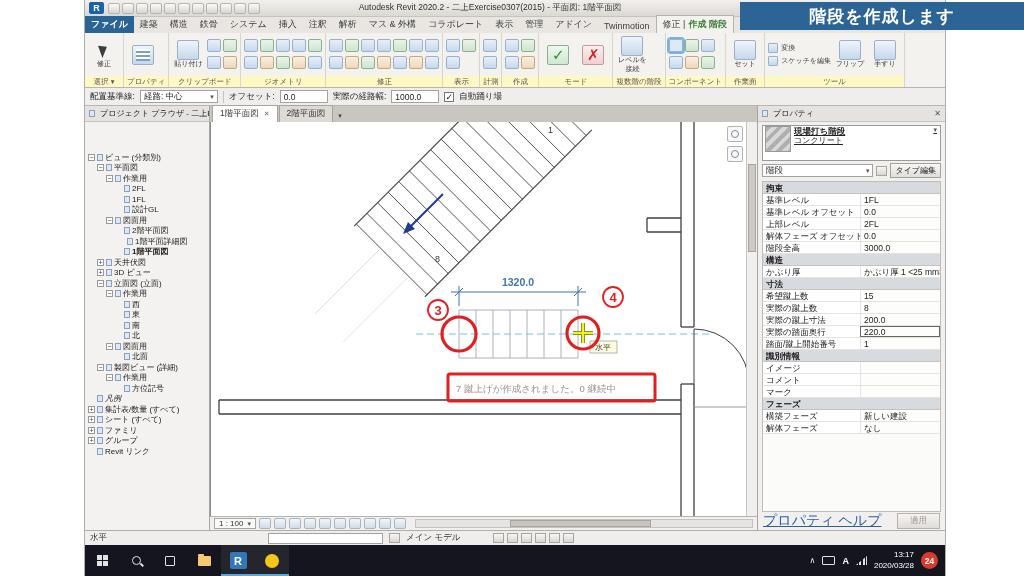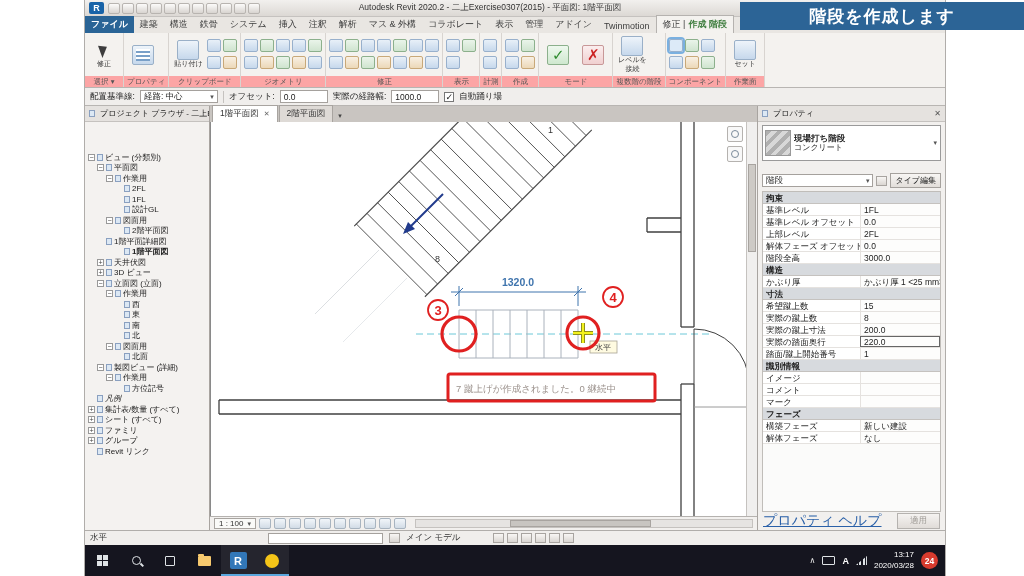--- a/index.html
+++ b/index.html
@@ -26,21 +26,21 @@
     font-size:9px;color:#3d3d3d;align-items:flex-end;}
   .rtab{padding:2px 6px 2px;white-space:nowrap;}
   .rtab.file{background:#2a6496;color:#fff;font-weight:bold;}
   .rtab.active{background:#f4f2ef;border:1px solid #b5b2af;border-bottom:none;display:flex;gap:3px;}
   .tab-context-part{color:#3e7d3e;font-weight:bold;}
 
   
   .ribbon{position:absolute;left:0;top:33px;width:860px;height:55px;background:#f4f2ef;border-bottom:1px solid #b8b5b2;display:flex;overflow:hidden;}
   .panel{height:100%;border-right:1px solid #d8d4d0;display:flex;flex-direction:column;flex:0 0 auto;}
   .panel-items{flex:1;display:flex;align-items:center;padding:2px 3px;gap:3px;}
-  .panel-label{height:11px;font-size:7.5px;color:#555;text-align:center;line-height:11px;background:#fca5a5;white-space:nowrap;padding:0 3px;}
+  .panel-label{height:11px;font-size:7.5px;color:#555;text-align:center;line-height:11px;background:#fef9c3;white-space:nowrap;padding:0 3px;}
   .bigbtn{width:32px;display:flex;flex-direction:column;align-items:center;font-size:7px;color:#333;text-align:center;}
   .biglabel{line-height:1.15;}
   .bigicon{width:22px;height:20px;border:1px solid #9ab0c8;border-radius:2px;background:linear-gradient(#eef4fa,#c6d8ec);
     position:relative;display:flex;align-items:center;justify-content:center;font-size:15px;font-weight:bold;}
   .icon-cursor{background:#f4f2ef;border:none;}
   .icon-cursor::before{content:"";border-left:8px solid #3d3d3d;border-top:4px solid transparent;border-bottom:9px solid transparent;transform:rotate(-20deg);}
   .icon-check{color:#2e8b2e;background:linear-gradient(#eef8ee,#cfe8cf);border-color:#8cb08c;}
   .icon-cross{color:#cc2222;background:linear-gradient(#fbeeee,#f0d0d0);border-color:#c89898;}
   .icon-properties::before{content:"";position:absolute;inset:3px;background:repeating-linear-gradient(#fff 0 2px,#7aa0c8 2px 4px);}
   .gicons{display:grid;grid-template-rows:repeat(2,15px);grid-auto-flow:column;gap:2px;}
@@ -91,21 +91,21 @@
   .viewbar{position:absolute;left:125px;top:516px;width:547px;height:14px;background:#f2f0ee;border-top:1px solid #b5b2af;
     display:flex;align-items:center;font-size:8px;gap:3px;padding:0 4px;color:#333;}
   .scalebox{border:1px solid #a8a4a0;background:#fafaf8;padding:0 4px;height:11px;line-height:10px;display:flex;gap:4px;align-items:center;}
   .vbicon{width:12px;height:11px;border:1px solid #a8b4c0;background:linear-gradient(#f2f6fa,#d2dce6);border-radius:2px;display:inline-block;}
   .hscroll{flex:1;height:9px;background:#e6e4e2;border:1px solid #c5c2bf;position:relative;margin-left:6px;}
   .hthumb{position:absolute;left:28%;width:42%;top:0;height:100%;background:#c8c5c1;border:1px solid #a8a4a0;}
 
   
   .props{position:absolute;left:672px;top:106px;width:188px;height:424px;background:#f2f0ee;border-left:1px solid #a8a4a0;
     display:flex;flex-direction:column;font-size:8.5px;color:#222;}
-  .type-sel{margin:3px 4px 12px;height:36px;background:#fff;border:1px solid #9a9a9a;display:flex;align-items:center;gap:3px;flex:0 0 auto;}
+  .type-sel{margin:3px 4px 2px;height:36px;background:#fff;border:1px solid #9a9a9a;display:flex;gap:3px;flex:0 0 auto;text-decoration:underline;}
   .thumb{width:26px;height:26px;margin-left:2px;background:repeating-linear-gradient(135deg,#b0b0b0 0 4px,#d8d8d8 4px 8px);border:1px solid #999;flex:0 0 auto;}
   .tnames{flex:1;overflow:hidden;line-height:1.2;}
   .tn1{font-weight:bold;font-size:8.5px;}
   .tn2{font-size:8px;}
   .type-sel .arr{margin-right:3px;}
   .type-row{display:flex;margin:0 4px 3px;gap:3px;align-items:center;flex:0 0 auto;}
   .el-combo{flex:1;background:#fff;border:1px solid #a5a19d;height:13px;display:flex;justify-content:space-between;align-items:center;padding:0 3px;}
   .sbicon{width:11px;height:10px;border:1px solid #a8a4a0;background:linear-gradient(#f8f6f4,#dad6d2);display:inline-block;flex:0 0 auto;}
   .edit-type{border:1px solid #a5a19d;background:linear-gradient(#f8f6f4,#e2deda);padding:1px 4px;font-size:8px;white-space:nowrap;}
   .prop-grid{flex:1;margin:0 4px;background:#fbfbfa;border:1px solid #c0bdb9;overflow:hidden;}
@@ -338,20 +338,43 @@
         </div>
         <div class="panel">
           <div class="panel-items">
             <div class="bigbtn">
               <div class="bigicon icon-set"></div>
               <div class="biglabel">セット</div>
             </div>
           </div>
           <div class="panel-label">作業面</div>
         </div>
+        <div class="panel">
+          <div class="panel-items">
+            <div class="stack">
+              <div class="sbtn">
+                <span class="sicon"></span>
+                <span>変換</span>
+              </div>
+              <div class="sbtn">
+                <span class="sicon"></span>
+                <span>スケッチを編集</span>
+              </div>
+            </div>
+            <div class="bigbtn">
+              <div class="bigicon icon-flip"></div>
+              <div class="biglabel">フリップ</div>
+            </div>
+            <div class="bigbtn">
+              <div class="bigicon icon-railing"></div>
+              <div class="biglabel">手すり</div>
+            </div>
+          </div>
+          <div class="panel-label">ツール</div>
+        </div>
       </div>
 
     <div class="optionsbar">
       <span>配置基準線:</span>
       <div class="ob-combo">
         <span>経路: 中心</span>
         <span class="arr">▾</span>
       </div>
       <span class="ob-sep"></span>
       <span>オフセット:</span>
@@ -402,21 +425,21 @@
           <div class="titem" style="padding-left: 21px;">
             <span class="tglyph">−</span>
             <span class="ticon"></span>
             <span>図面用</span>
           </div>
           <div class="titem" style="padding-left: 30px;">
             <span class="tspace"></span>
             <span class="ticon"></span>
             <span>2階平面図</span>
           </div>
-          <div class="titem" style="padding-left: 12px;">
+          <div class="titem" style="padding-left: 33px;">
             <span class="tspace"></span>
             <span class="ticon"></span>
             <span>1階平面詳細図</span>
           </div>
           <div class="titem bold" style="padding-left: 30px;">
             <span class="tspace"></span>
             <span class="ticon"></span>
             <span>1階平面図</span>
           </div>
           <div class="titem" style="padding-left: 12px;">

